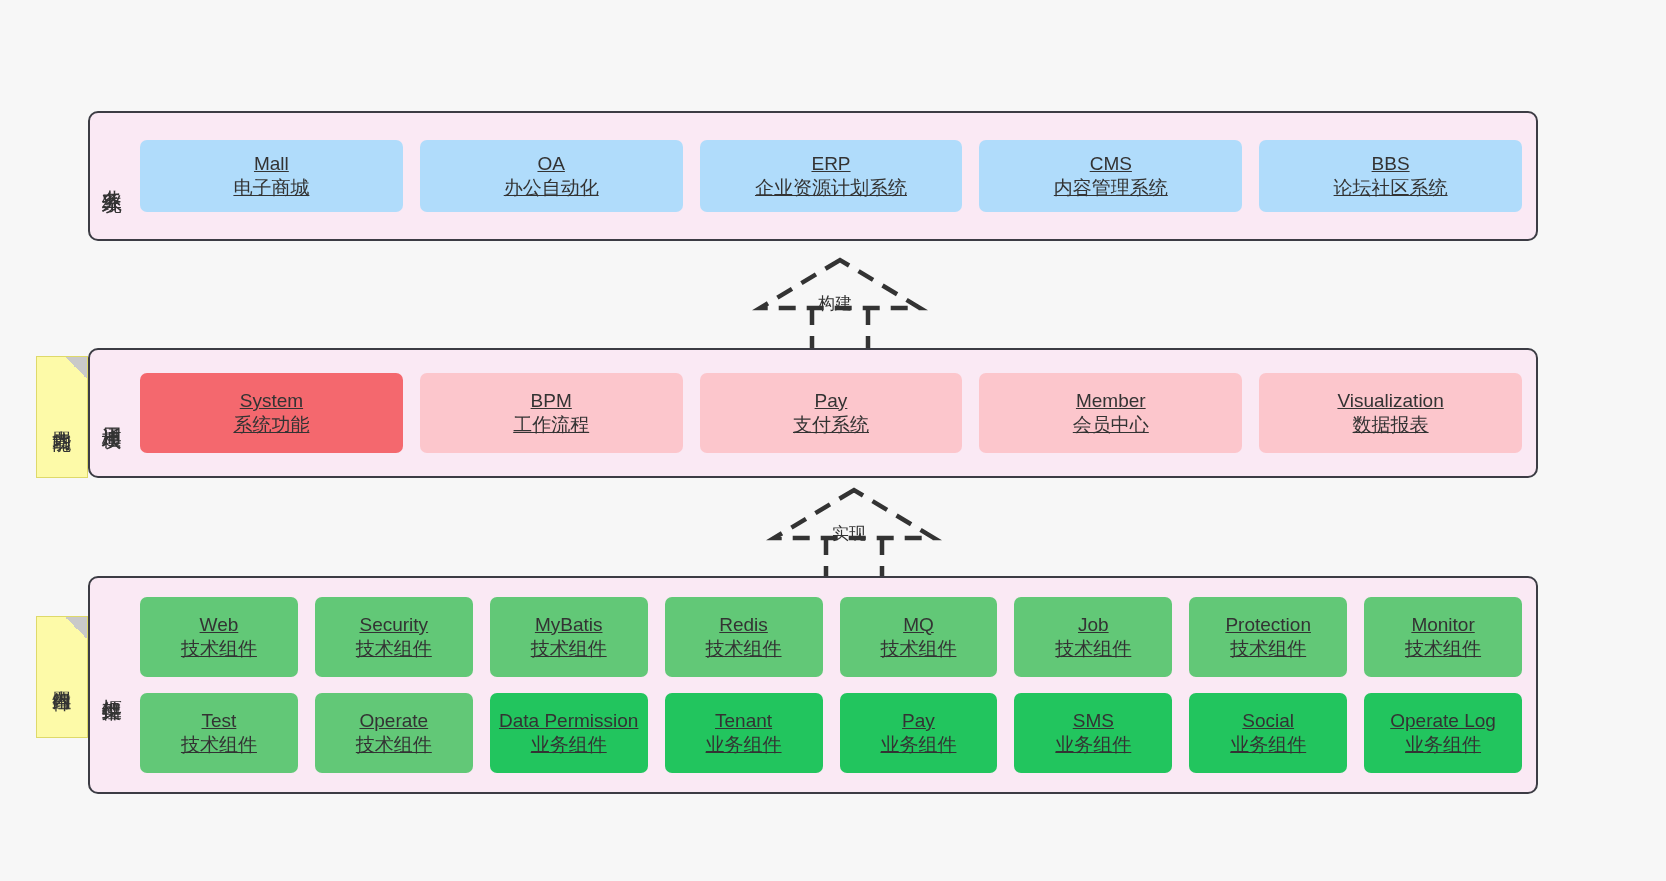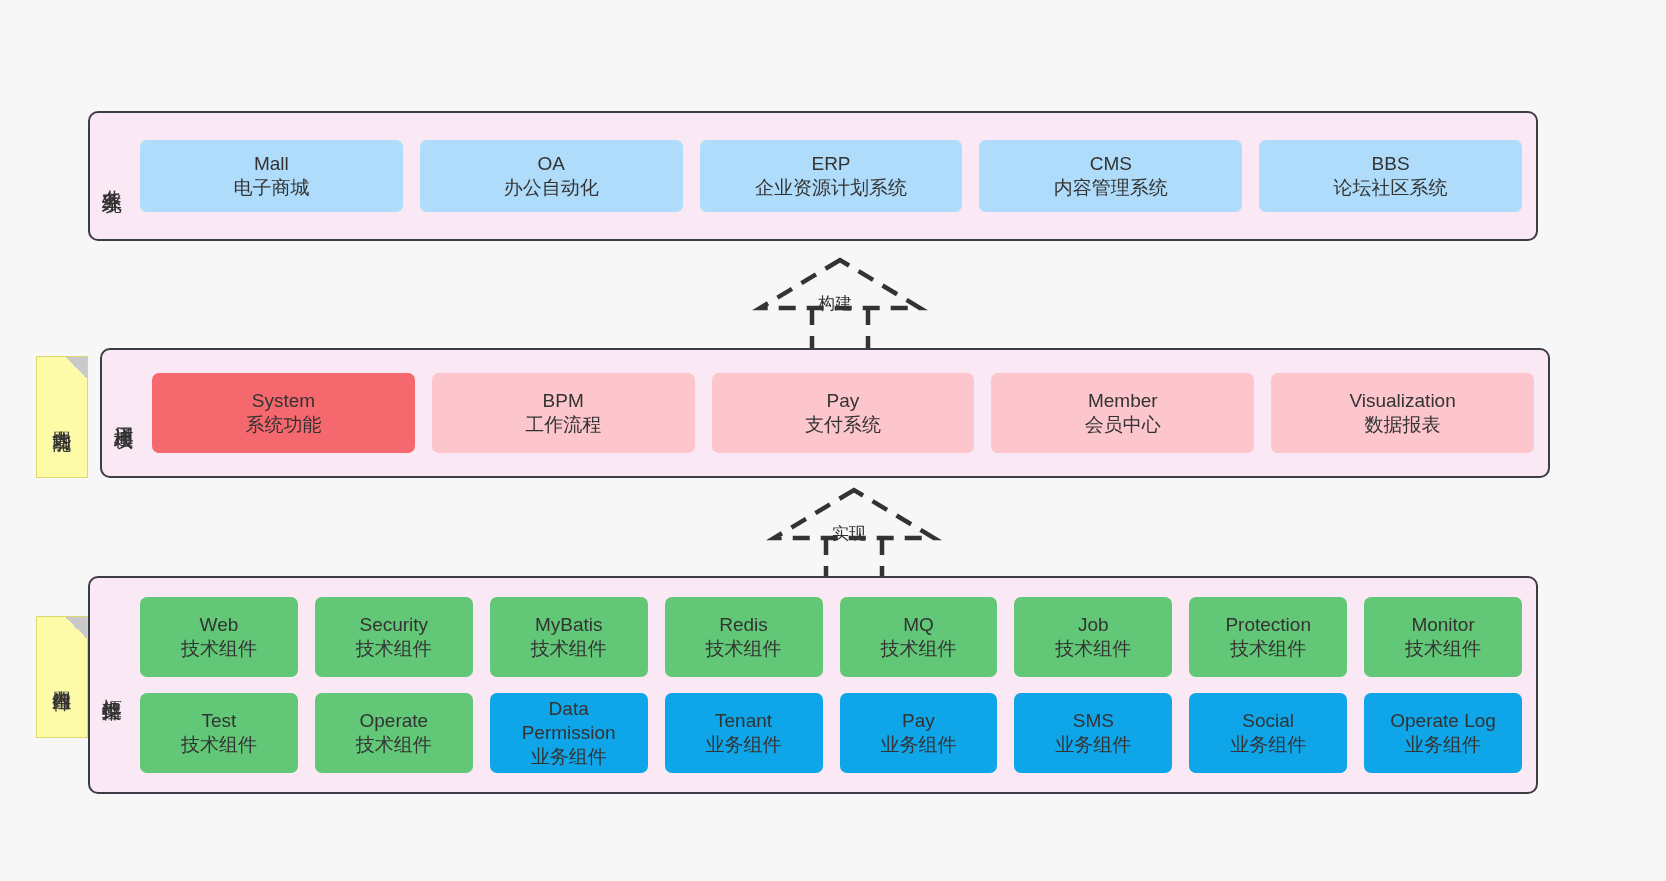--- a/index.html
+++ b/index.html
@@ -69,36 +69,37 @@
     border-radius: 7px;
     display: flex;
     flex-direction: column;
     align-items: center;
     justify-content: center;
     text-align: center;
     font-size: 19px;
     line-height: 1.28;
     color: #333333;
     box-sizing: border-box;
-    padding: 4px 16px;
+    padding: 4px 4px;
+    text-decoration: underline;
   }
   .card .cn { font-size: 19px; }
 
   
   .card.blue        { background: #b0dcfb; }
   .card.red         { background: #f4686e; }
   .card.pink        { background: #fcc6cc; }
   .card.green       { background: #62c877; }
-  .card.lightgreen  { background: #0ea5e9; }
+  .card.lightgreen  { background: #22c55e; }
 
   
   #layer-business { left: 88px;  top: 111px; width: 1450px; height: 130px; }
   #layer-business .card { height: 72px; }
 
-  #layer-common   { left: 88px;  top: 348px; width: 1450px; height: 130px; margin-left: 12px; }
+  #layer-common   { left: 88px;  top: 348px; width: 1450px; height: 130px; }
   #layer-common .card { height: 80px; }
 
   #layer-framework{ left: 88px;  top: 576px; width: 1450px; height: 218px; }
   #layer-framework .card { height: 80px; text-align: center; }
 
   
   .note {
     position: absolute;
     box-sizing: border-box;
     background: #fdfaa8;

